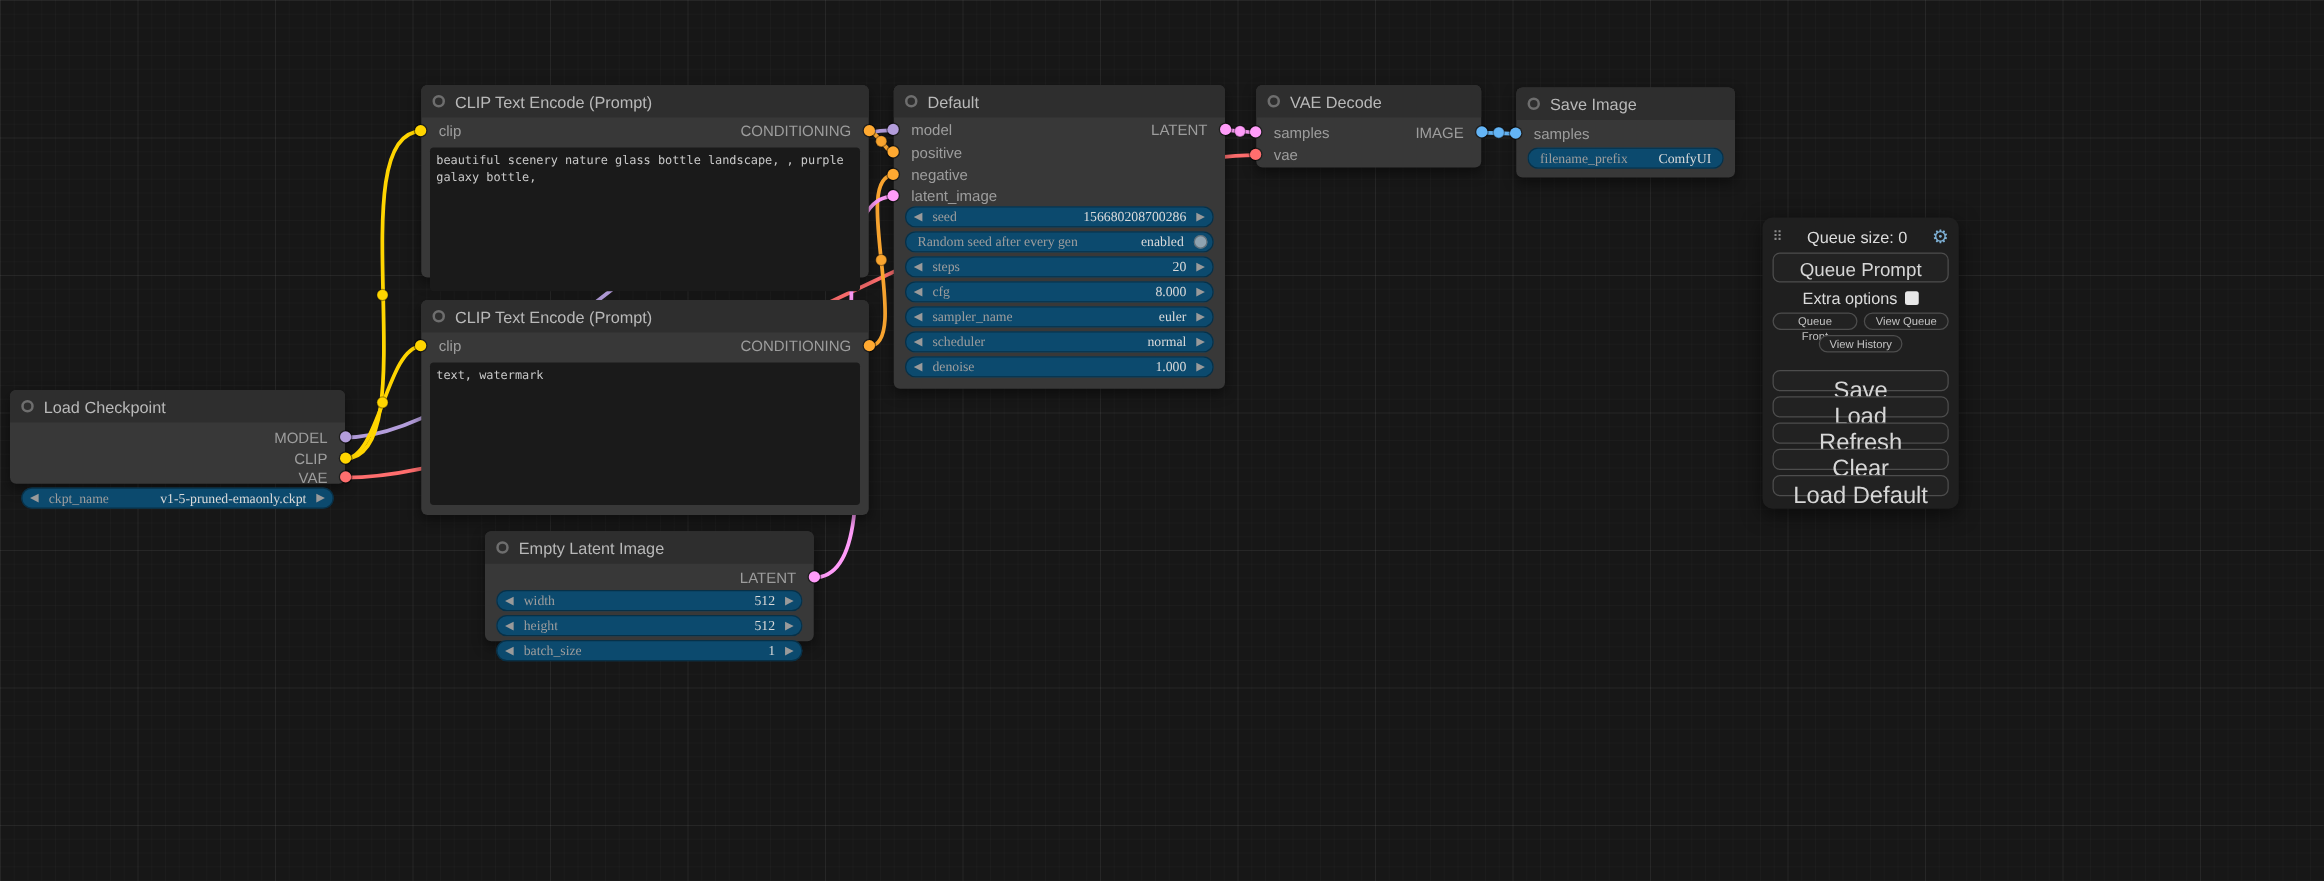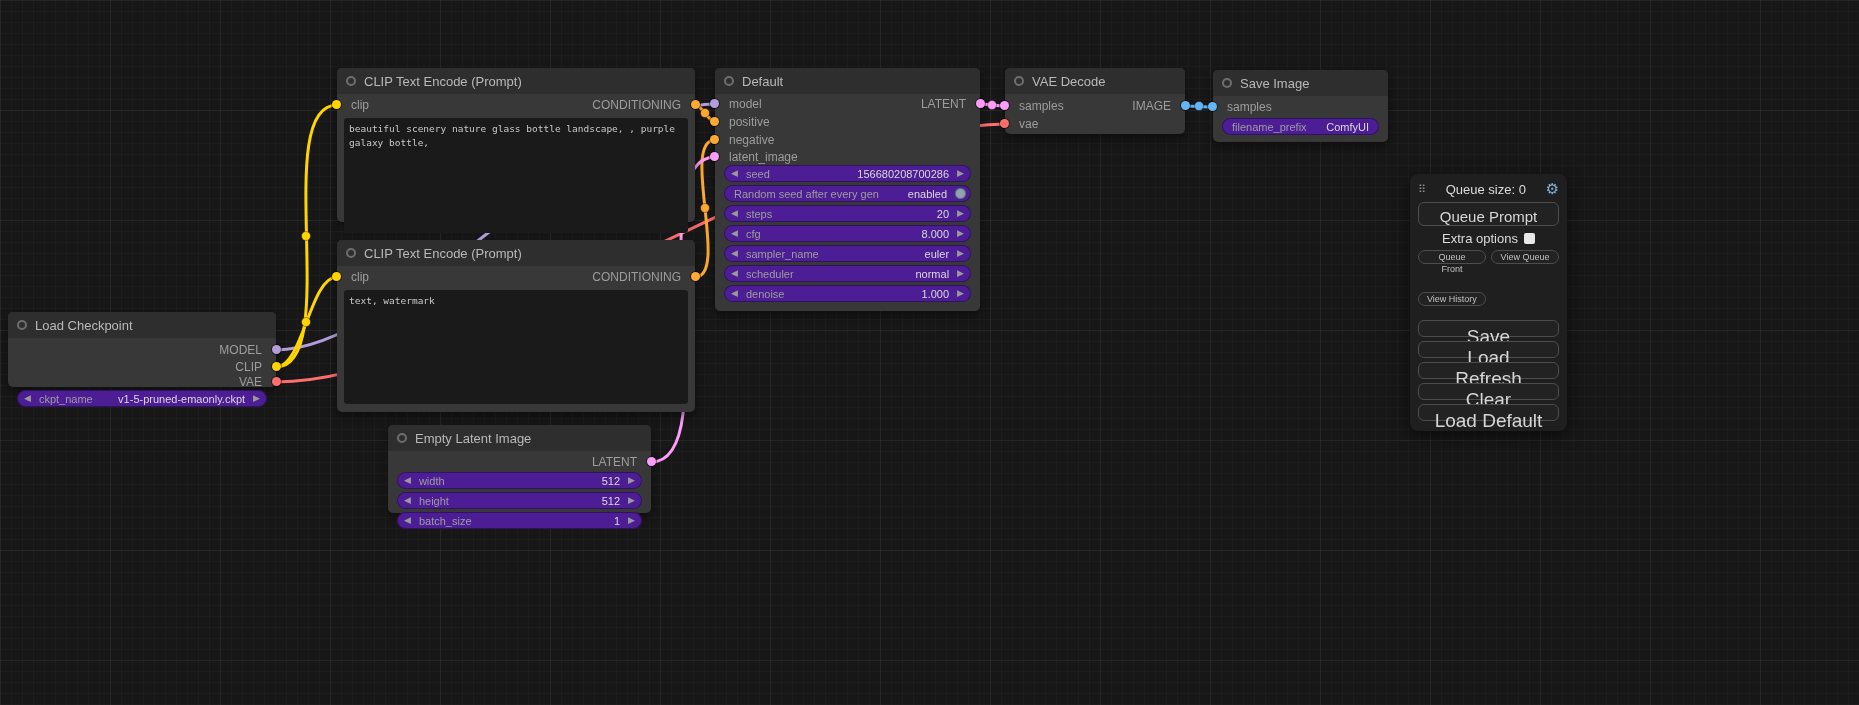--- a/index.html
+++ b/index.html
@@ -35,24 +35,25 @@
   .slot-label.in{left:14px;}
   .slot-label.out{right:14px;text-align:right;}
   .port{
     position:absolute;width:9px;height:9px;border-radius:50%;z-index:3;
     box-shadow:0 0 0 1px rgba(0,0,0,.45);
   }
   .port.in{left:-5px;}
   .port.out{right:-5px;}
 
   .widget{
-    position:absolute;left:9px;right:9px;height:17px;background:#4c1d95;
+    position:absolute;left:9px;right:9px;height:17px;background:#0c4a6e;
     border-radius:9px;display:flex;align-items:center;padding:0 7px;
     box-sizing:border-box;font-size:11px;color:#9d9d9d;
     box-shadow:inset 0 0 0 1px rgba(0,0,0,.35);
+    font-family:Liberation Serif, serif;
   }
   .widget .arrow{color:#9a9a9a;font-size:9px;line-height:1;flex:none;}
   .widget .wname{margin-left:8px;white-space:nowrap;overflow:hidden;}
   .widget .wname.noarr{margin-left:3px;}
   .widget .wvalue{margin-left:auto;margin-right:8px;color:#dadada;white-space:nowrap;}
   .widget .wvalue.noarr{margin-right:3px;}
   .toggle-dot{width:11px;height:11px;border-radius:50%;background:#8fa3b0;flex:none;margin-right:-2px;box-shadow:inset 0 0 0 1px rgba(0,0,0,.3);}
 
   .prompt-box{
     position:absolute;left:7px;right:7px;background:#1a1a1a;border-radius:3px;
@@ -73,21 +74,21 @@
   .qp-btn{
     background:#222;border:1px solid #4d4d4d;color:#d6d6d6;border-radius:6px;
     font-family:inherit;cursor:pointer;padding:5px;
   }
   .qp-btn.big{height:24px;font-size:15px;}
   .qp-btn.med{height:17px;font-size:19px;}
   .qp-btn.small{height:14px;font-size:9px;line-height:12px;border-radius:7px;padding:0 8px;flex:1;color:#c2c2c2;}
   .qp-extra{display:flex;align-items:center;justify-content:center;gap:6px;color:#dcdcdc;font-size:13px;height:16px;}
   .qp-checkbox{width:11px;height:11px;background:#e8e8e8;border-radius:2px;cursor:pointer;}
   .qp-row{display:flex;gap:5px;}
-  .qp-row.center{justify-content:flex-start;margin-top:24px;}
+  .qp-row.center{justify-content:center;}
   .qp-row.center .qp-btn.small{flex:0 0 auto;}
   .qp-gap{height:6px;flex:none;}
 </style>
 </head>
 <body>
 
 <svg class="wires" width="1859" height="705">
   <path d="M276,350 C402,350 589,104 715,104" stroke="#888" style="stroke: rgb(179, 157, 219);"></path>
   <path d="M276,367 C343,367 270,105 337,105" stroke="#888" style="stroke: rgb(255, 213, 0);"></path>
   <path d="M276,367 C303,367 310,277 337,277" stroke="#888" style="stroke: rgb(255, 213, 0);"></path>

